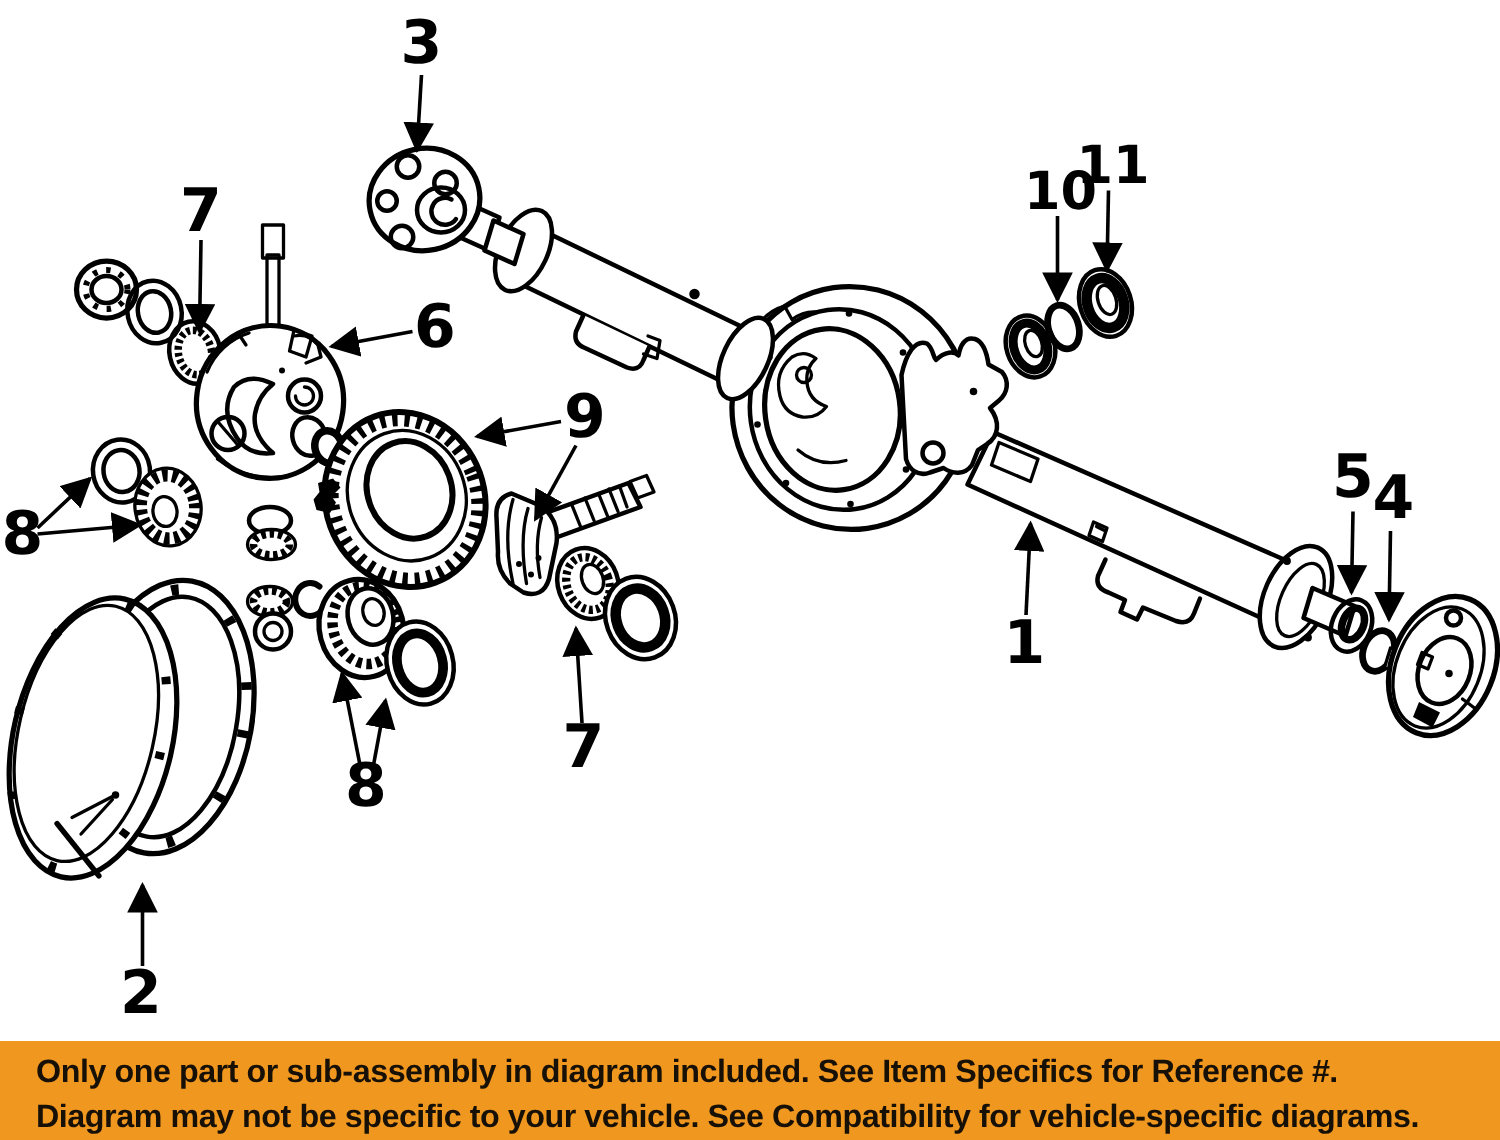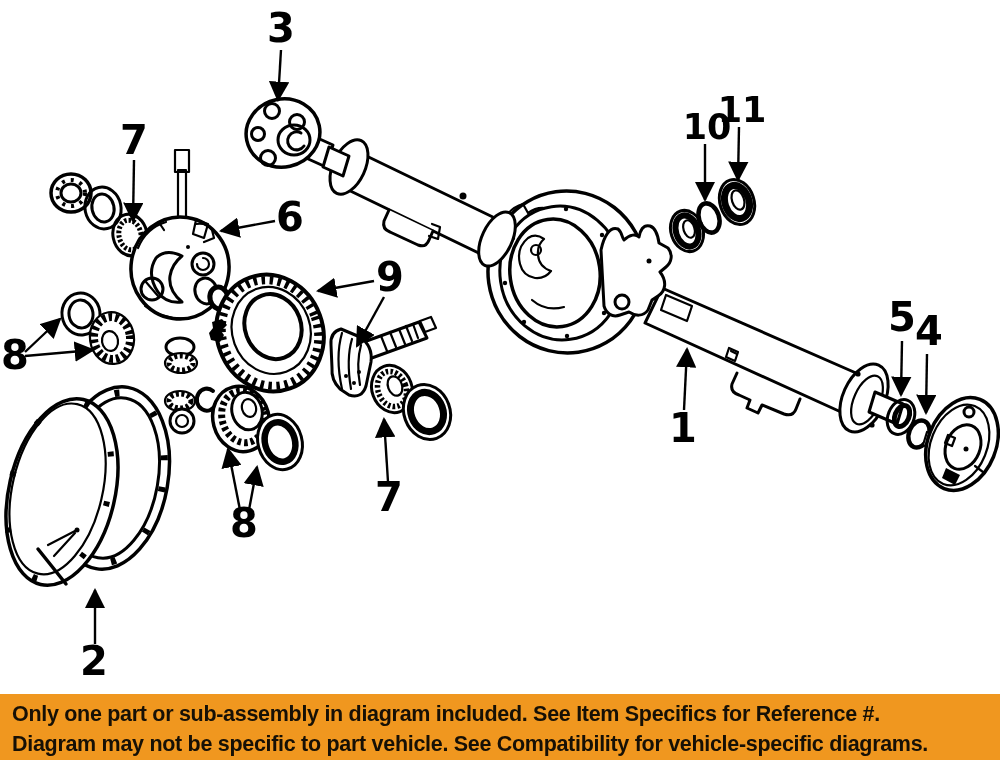--- a/index.html
+++ b/index.html
@@ -13,21 +13,21 @@
   .ln35{stroke-width:3.5;}
   .ln4{stroke-width:4;}
   .w{fill:#fff;}
   .leader{stroke:#000;stroke-width:2.4;fill:none;marker-end:url(#arr);}
   .callout{font-family:"DejaVu Sans","Liberation Sans",sans-serif;font-weight:bold;font-size:40px;fill:#000;text-anchor:middle;}
   .callout-sm{font-family:"DejaVu Sans","Liberation Sans",sans-serif;font-weight:bold;font-size:35px;fill:#000;text-anchor:middle;}
   .banner{
     position:absolute;left:0;top:694px;width:1000px;height:66px;
     background:#F0971F;color:#161006;
     font-weight:bold;font-size:21.5px;line-height:30px;letter-spacing:-0.3px;
-    padding:5px 0 0 12px;box-sizing:border-box;white-space:nowrap;overflow:hidden;
+    padding:5px 0 0 24px;box-sizing:border-box;white-space:nowrap;overflow:hidden;
   }
 </style>
 </head>
 <body style="background: rgb(255, 255, 255);">
 
 <div class="stage">
 
   <svg viewBox="0 0 1000 694" width="1000" height="694">
     <defs>
       <marker id="arr" viewBox="0 0 10 10" refX="9" refY="5" markerWidth="8.5" markerHeight="8.5" orient="auto-start-reverse">
@@ -280,16 +280,16 @@
       </g>
       <g>
         <line class="leader" x1="95" y1="644" x2="95" y2="590"></line>
         <text class="callout" x="94" y="675">2</text>
       </g>
     </g>
   </svg>
 
   <div class="banner" style="background: rgb(240, 151, 31); color: rgb(22, 16, 6);">
     <div>Only one part or sub-assembly in diagram included. See Item Specifics for Reference #.</div>
-    <div>Diagram may not be specific to part vehicle. See Compatibility for vehicle-specific diagrams.</div>
+    <div>Diagram may not be specific to your vehicle. See Compatibility for vehicle-specific diagrams.</div>
   </div>
 
 </div>
 
 </body></html>

